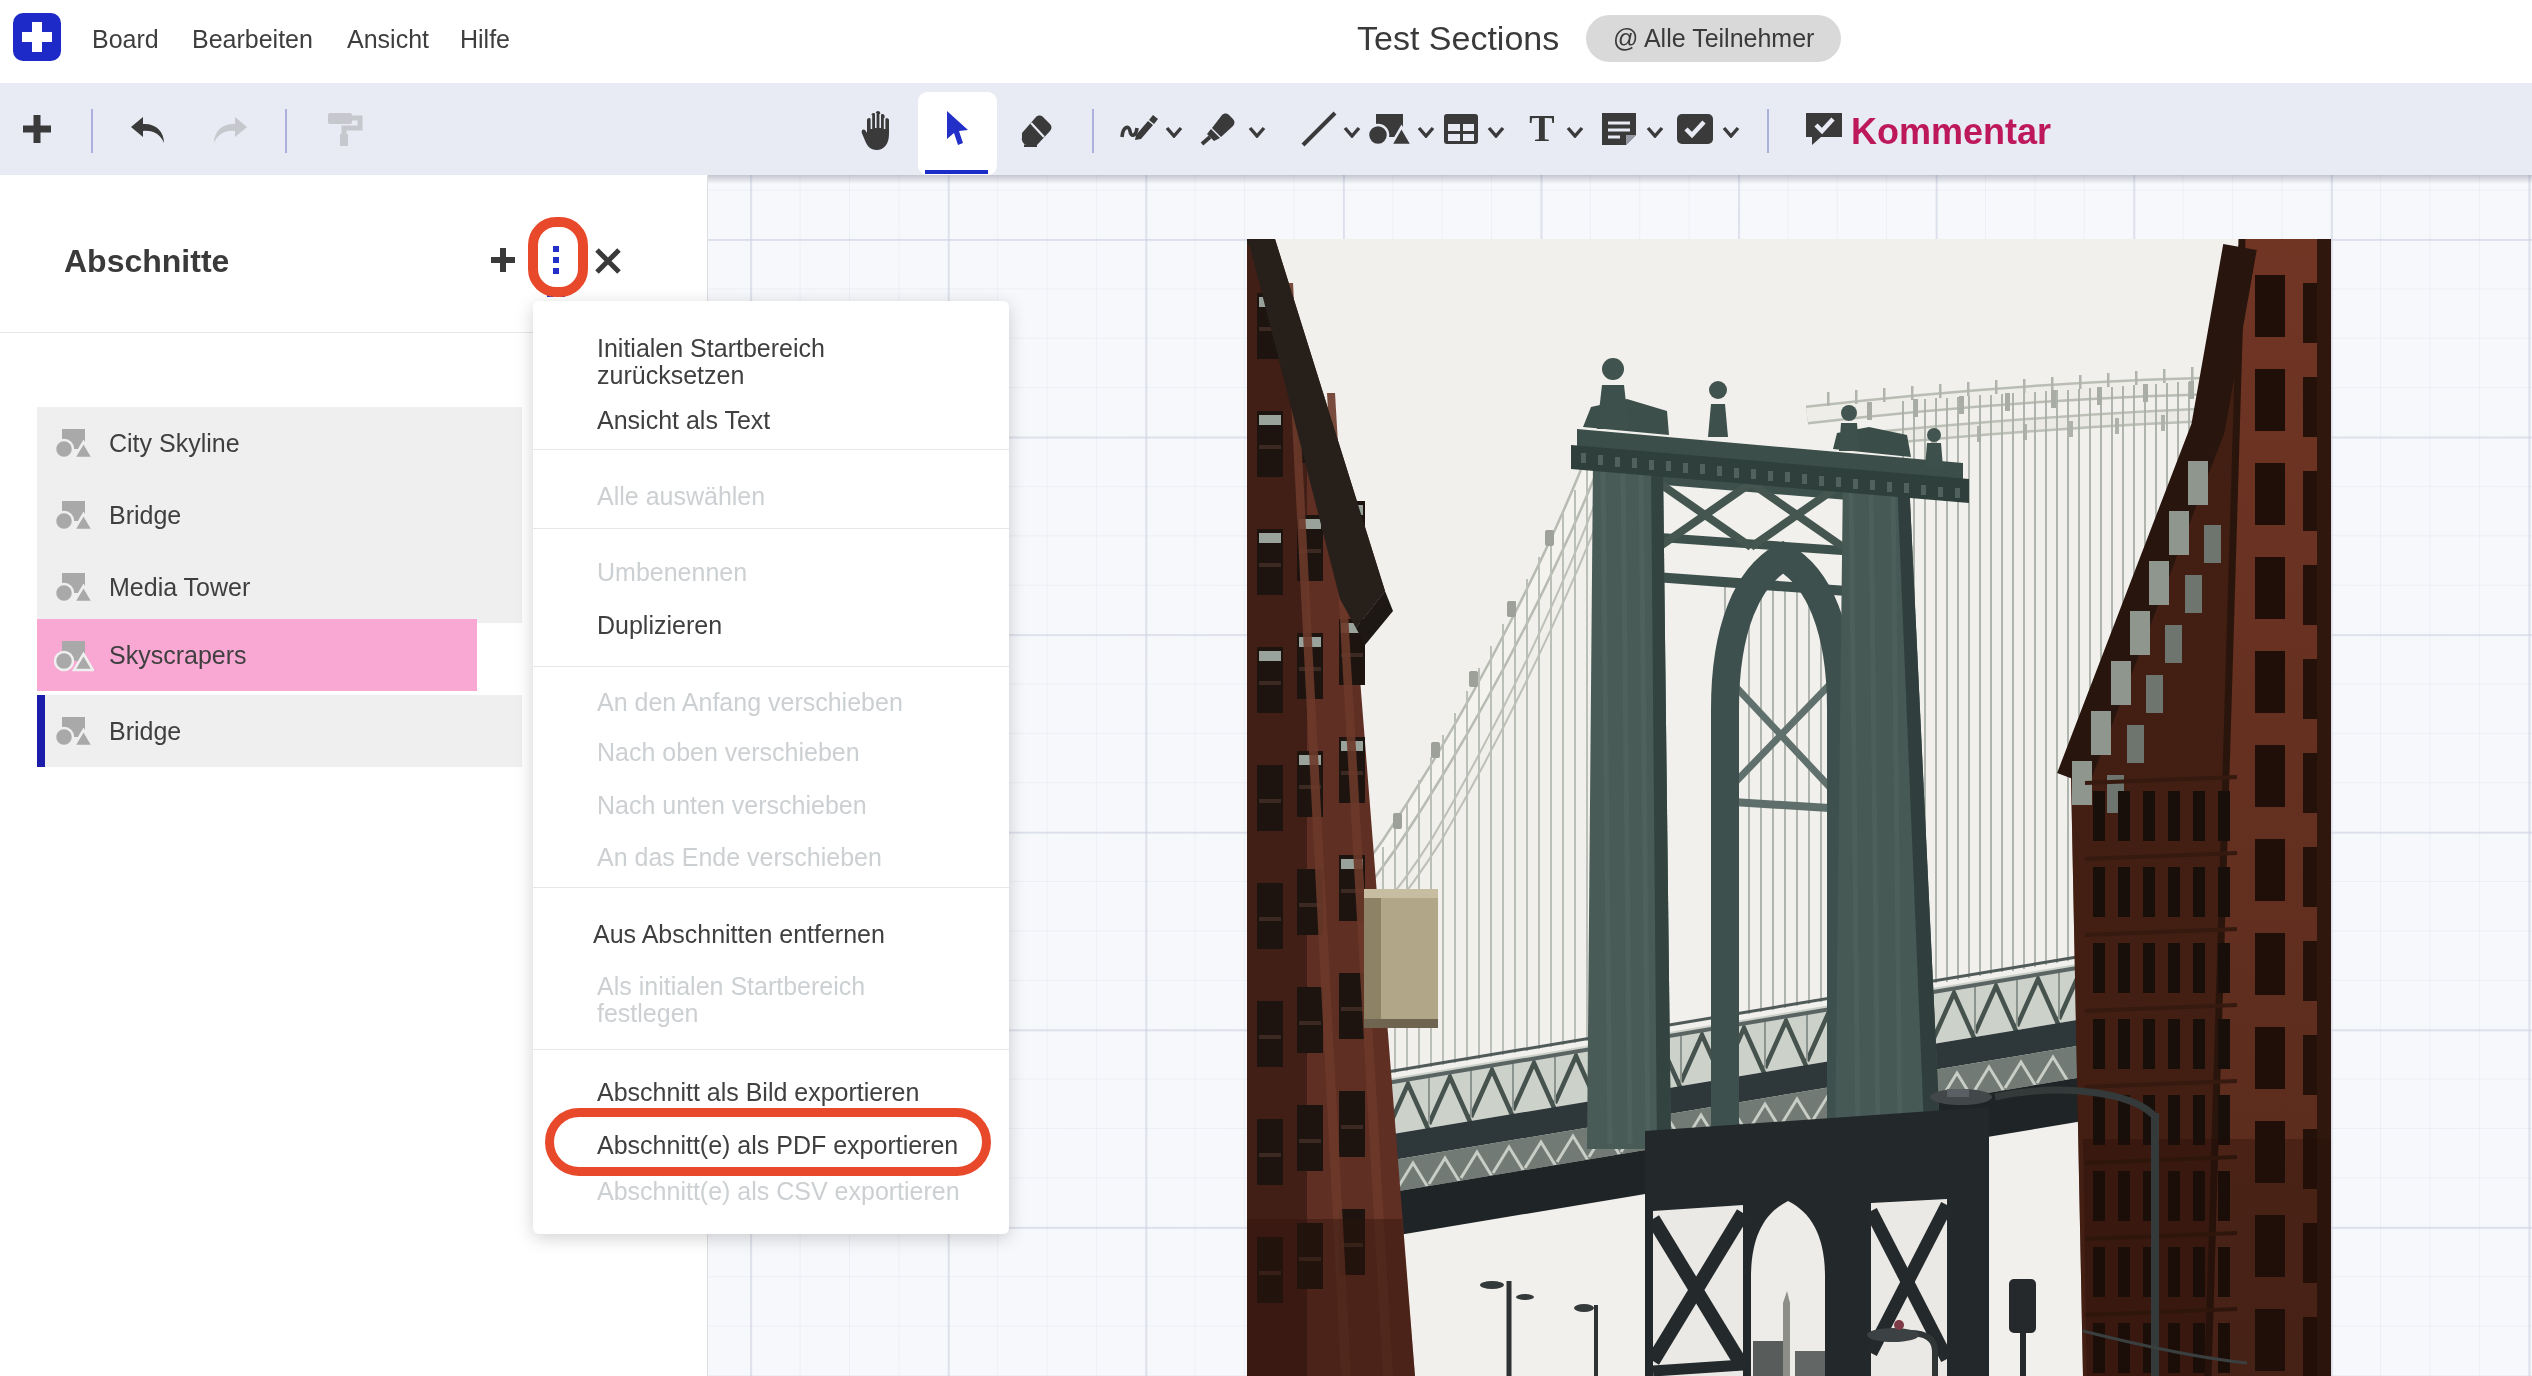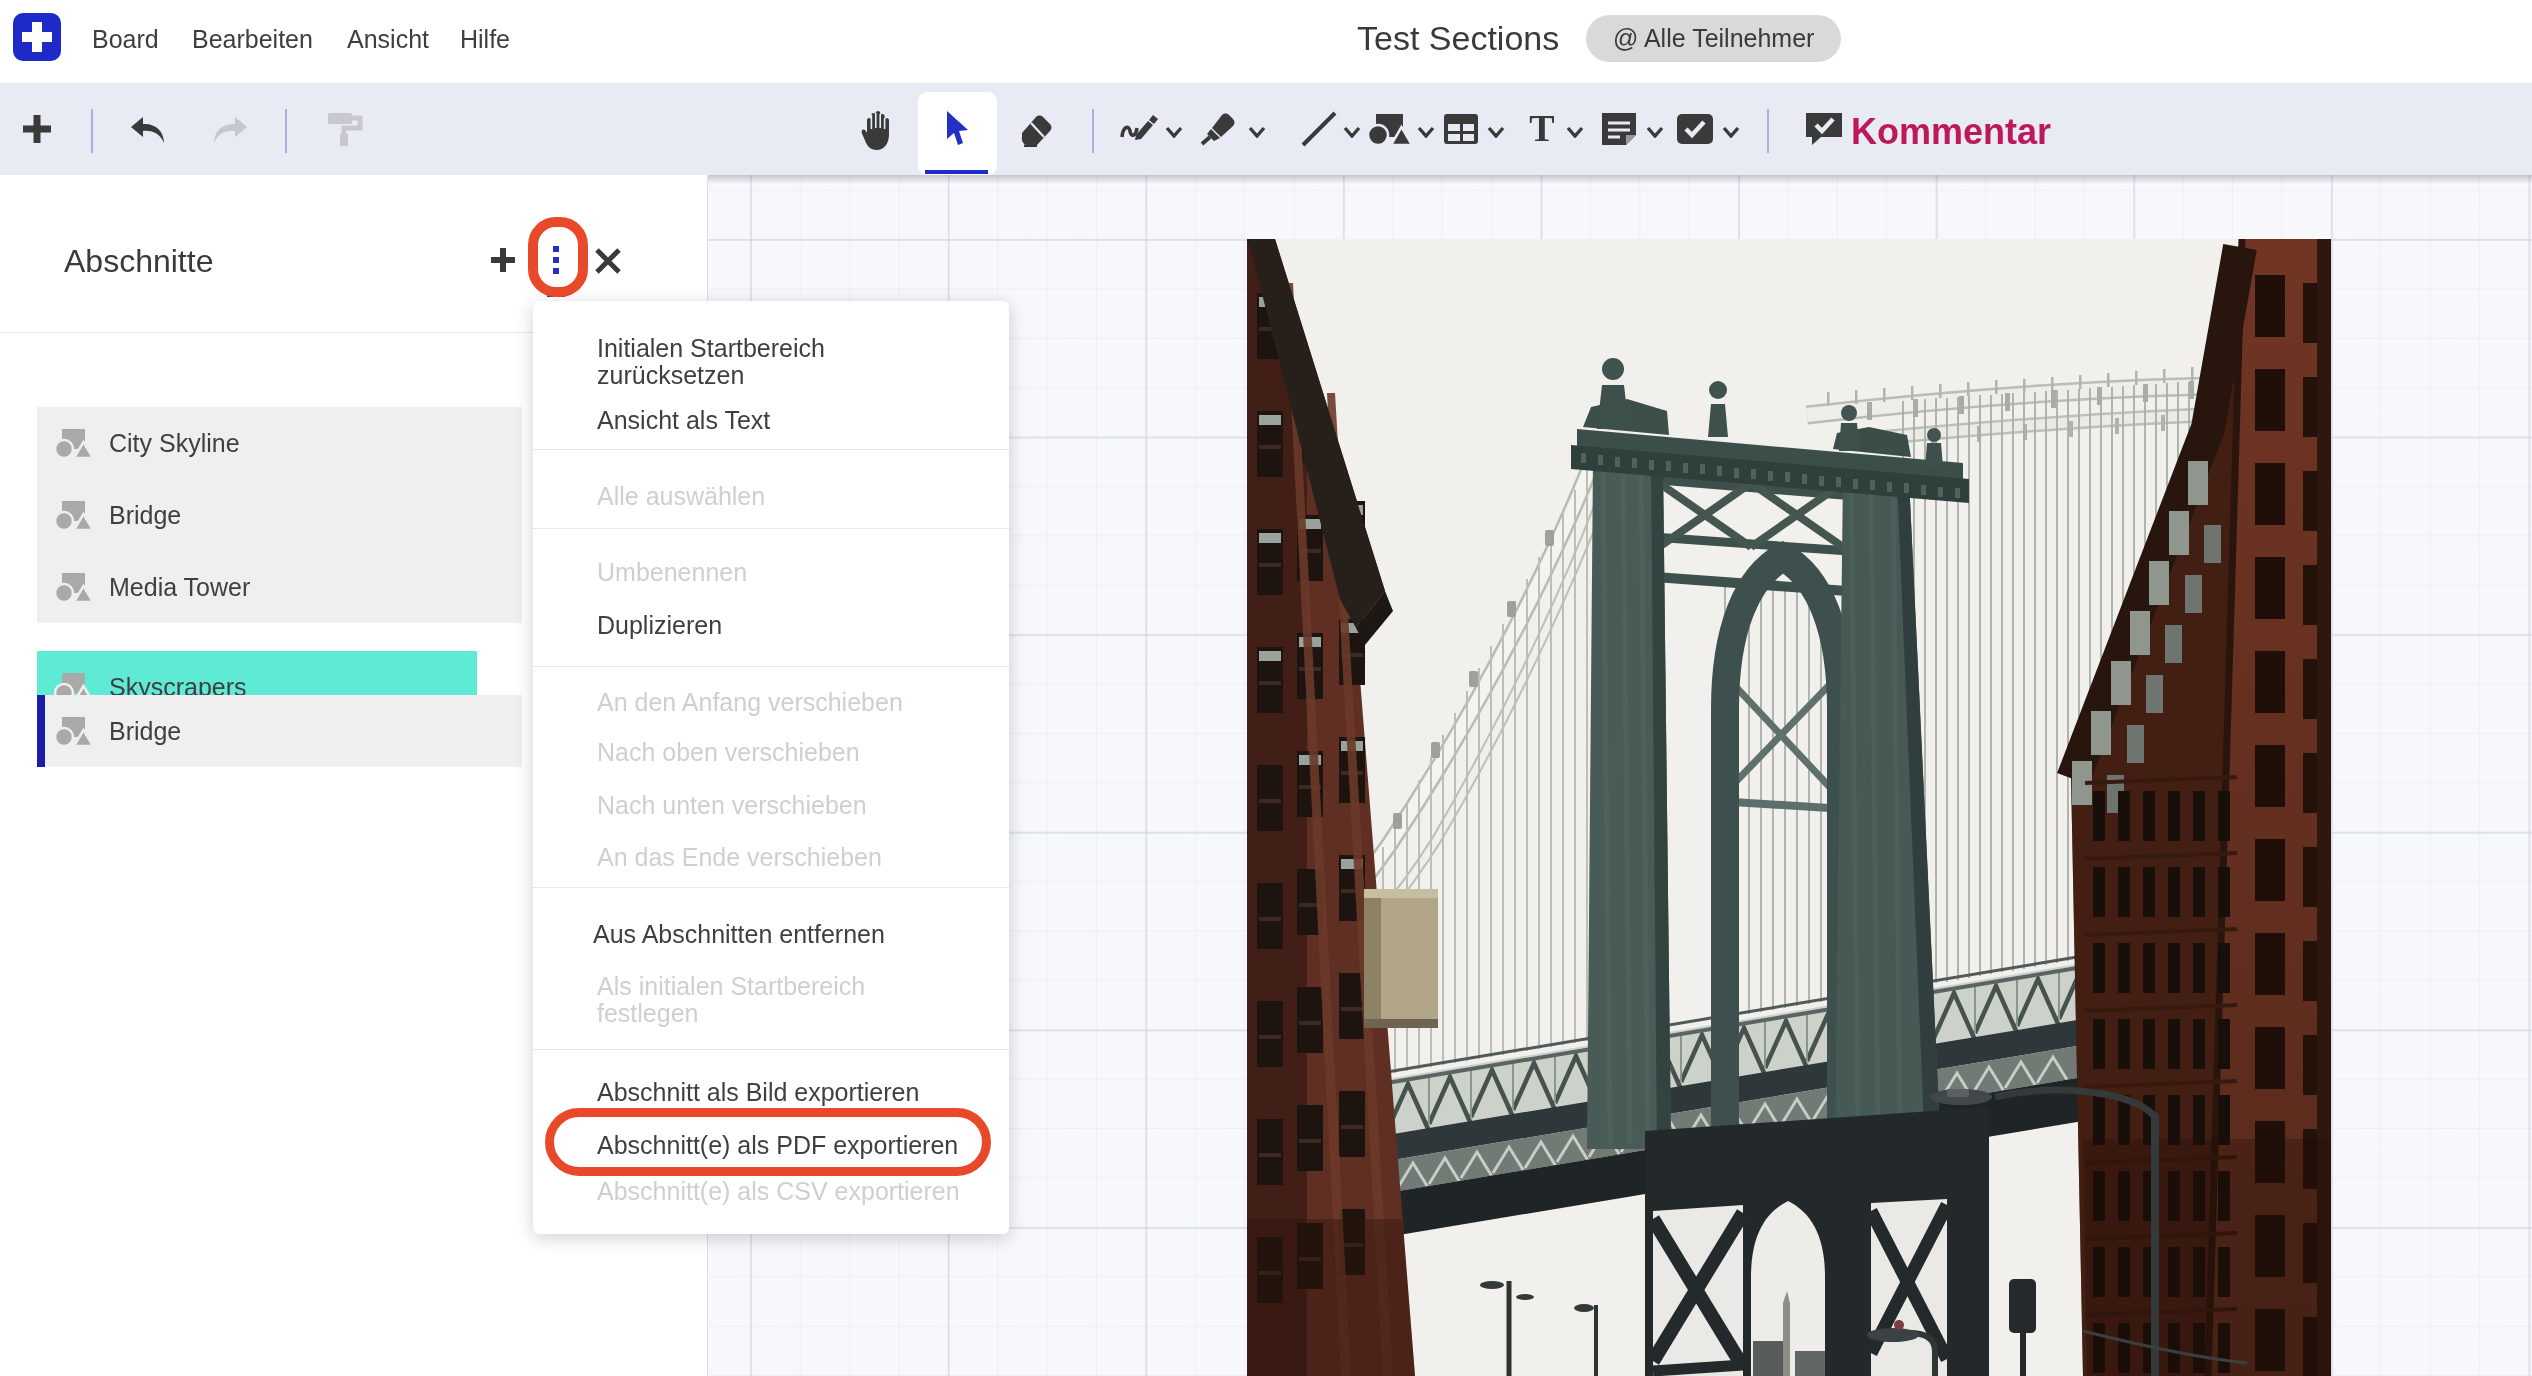--- a/index.html
+++ b/index.html
@@ -561,21 +561,21 @@
 <div style="position:absolute;left:285px;top:26px;width:2px;height:44px;background:#abb0dc"></div>
 <div style="position:absolute;left:1092px;top:26px;width:2px;height:44px;background:#abb0dc"></div>
 <div style="position:absolute;left:1767px;top:26px;width:2px;height:44px;background:#abb0dc"></div>
 <div style="position:absolute;left:943px;top:26px"><svg width="30" height="40" viewBox="0 0 30 40">
         <path d="M4 2 L4 30 L11 24 L15 36 L20 34 L16 22 L25 21 Z" fill="#2330c8"></path>
       </svg></div>
 <div style="position:absolute;left:1851px;top:28px;font-size:36px;font-weight:bold;color:#be185d">Kommentar</div>
 </div>
 
 <div class="abs" style="left:0;top:175px;width:708px;height:1201px;background:#fff;border-right:1px solid #dddde2">
-  <div style="position:absolute;left:64px;top:68px;font-size:32px;font-weight:normal;color:#3a3a3a">Abschnitte</div>
+  <div style="position:absolute;left:64px;top:68px;font-size:32px;font-weight:bold;color:#3a3a3a">Abschnitte</div>
     <div style="position:absolute;left:489px;top:71px"><svg width="28" height="28" viewBox="0 0 28 28">
         <path d="M14 2 V26 M2 14 H26" stroke="#3a3a3a" stroke-width="6"></path>
       </svg></div>
     <div style="position:absolute;left:547px;top:44px;width:7px;height:4px;background:#2c36c9"></div>
     <div style="position:absolute;left:558px;top:44px;width:7px;height:4px;background:#2c36c9"></div>
     <div style="position:absolute;left:547px;top:118px;width:7px;height:4px;background:#2c36c9"></div>
     <div style="position:absolute;left:558px;top:118px;width:7px;height:4px;background:#2c36c9"></div>
     <div style="position:absolute;left:551px;top:70px"><svg width="10" height="30" viewBox="0 0 10 30">
         <rect x="2" y="1" width="6" height="6" fill="#2330c8"></rect>
         <rect x="2" y="12" width="6" height="6" fill="#2330c8"></rect>
@@ -602,21 +602,21 @@
       <div style="position:absolute;left:72px;top:0;height:72px;line-height:72px;font-size:25px;color:#3f3f3f">Bridge</div>
     </div>
 <div style="position:absolute;left:37px;top:376px;width:485px;height:72px;background:#efefef">
       <div style="position:absolute;left:17px;top:20px"><svg width="40" height="33" viewBox="0 0 40 33">
           <rect x="8" y="2" width="23" height="20" fill="#a9a9a9"></rect>
           <circle cx="10" cy="22" r="9" fill="#a9a9a9" stroke="#efefef" stroke-width="2.5"></circle>
           <polygon points="20,31 39,31 29.5,15" fill="#a9a9a9" stroke="#efefef" stroke-width="2.5"></polygon>
         </svg></div>
       <div style="position:absolute;left:72px;top:0;height:72px;line-height:72px;font-size:25px;color:#3f3f3f">Media Tower</div>
     </div>
-<div style="position:absolute;left:37px;top:476px;width:440px;height:72px;background:#5eead4">
+<div style="position:absolute;left:37px;top:444px;width:440px;height:72px;background:#f9a8d4">
       <div style="position:absolute;left:17px;top:20px"><svg width="40" height="33" viewBox="0 0 40 33">
           <rect x="8" y="2" width="23" height="20" fill="#a9a9a9"></rect>
           <circle cx="10" cy="22" r="9" fill="#a9a9a9" stroke="#efefef" stroke-width="2.5"></circle>
           <polygon points="20,31 39,31 29.5,15" fill="#a9a9a9" stroke="#efefef" stroke-width="2.5"></polygon>
         </svg></div>
       <div style="position:absolute;left:72px;top:0;height:72px;line-height:72px;font-size:25px;color:#3f3f3f">Skyscrapers</div>
     </div>
 <div style="position:absolute;left:37px;top:520px;width:485px;height:72px;background:#efefef">
       <div style="position:absolute;left:0;top:0;width:8px;height:72px;background:#1c1caa"></div>
       <div style="position:absolute;left:17px;top:20px"><svg width="40" height="33" viewBox="0 0 40 33">

